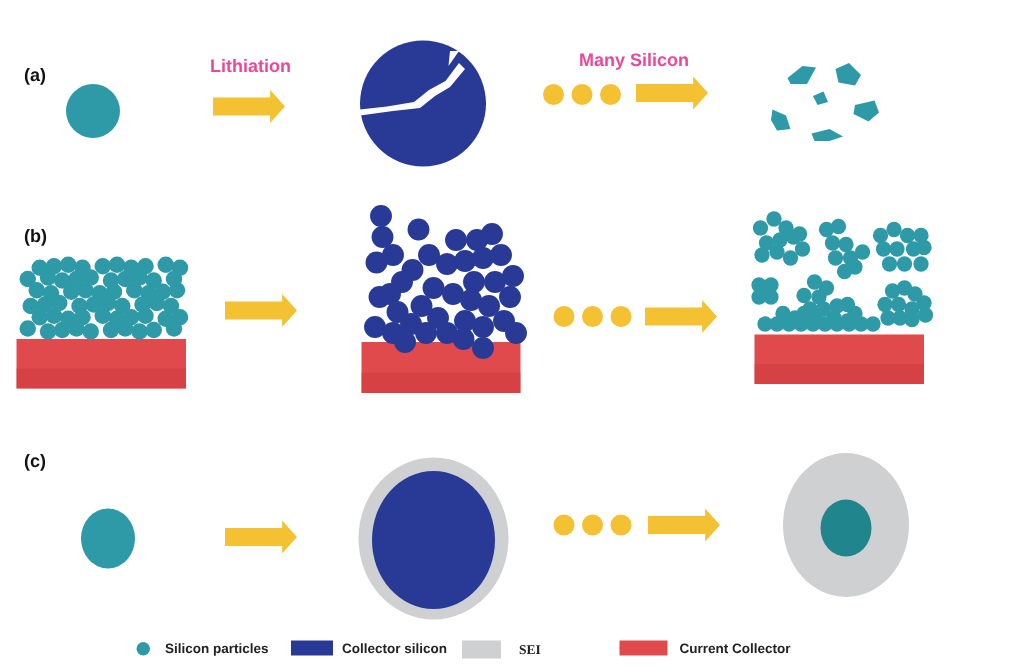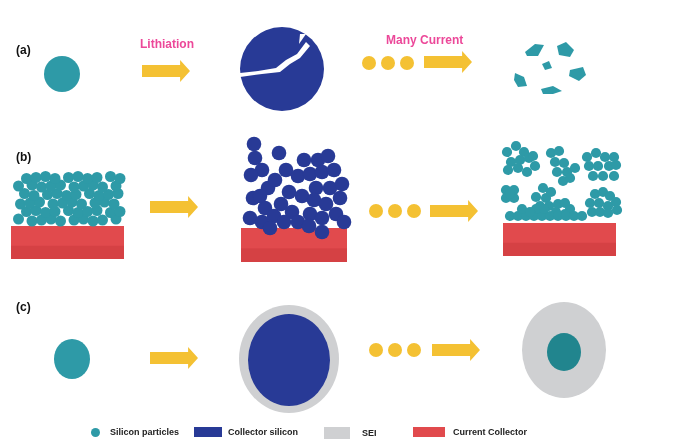--- a/index.html
+++ b/index.html
@@ -9,21 +9,21 @@
   svg { position:absolute; left:0; top:0; }
   .legend { position:absolute; top:427px; left:0; width:651px; height:18px; font-size:9px; font-weight:bold; color:#222; }
   .leg-item { position:absolute; top:0; display:flex; align-items:center; }
   .leg-text { margin-left:10px; }
 </style>
 </head>
 <body>
 
 <div class="lbl" style="left:16px;top:43px;">(a)</div>
 <div class="stage-label" style="left:140px;top:37px;">Lithiation</div>
-<div class="stage-label" style="left:386px;top:33px;">Many Current</div>
+<div class="stage-label" style="left:386px;top:33px;">Many Silicon</div>
 <div class="lbl" style="left:16px;top:150px;">(b)</div>
 <div class="lbl" style="left:16px;top:300px;">(c)</div>
 
 <svg id="diagram" width="677" height="448">
     <circle cx="62" cy="74" r="18" fill="#2e9aa7"></circle>
     <path d="M142,64.95 L180.1,64.95 L180.1,60 L190,71 L180.1,82 L180.1,77.05 L142,77.05 Z" fill="#f4c133"></path>
     <circle cx="282" cy="69" r="42" fill="#283a96"></circle>
     <path d="M240,77 L262,74 L280,72 L290,64 L300,58 L310,46 L306,42 L297,54 L286,60 L276,68 L258,71 L240,73 Z" fill="#ffffff"></path>
     <path d="M300,34 L306,34 L299,44 Z" fill="#ffffff"></path>
     <circle cx="369" cy="63" r="7" fill="#f4c133"></circle>
@@ -236,21 +236,21 @@
 
 <div class="legend">
   <div class="leg-item" style="left:91px;">
     <span style="width:9px;height:9px;border-radius:50%;background:#2e9aa7;display:inline-block;"></span>
     <span class="leg-text">Silicon particles</span>
   </div>
   <div class="leg-item" style="left:194px;">
     <span style="width:28px;height:10px;background:#283a96;display:inline-block;"></span>
     <span class="leg-text" style="margin-left:6px;">Collector silicon</span>
   </div>
-  <div class="leg-item" style="left:324px;">
+  <div class="leg-item" style="left:308px;font-family:Liberation Serif, serif;">
     <span style="width:26px;height:12px;background:#cfd0d2;display:inline-block;"></span>
     <span class="leg-text" style="margin-left:12px;">SEI</span>
   </div>
   <div class="leg-item" style="left:393px;padding-left:20px;">
     <span style="width:32px;height:10px;background:#e14a4d;display:inline-block;"></span>
     <span class="leg-text" style="margin-left:8px;">Current Collector</span>
   </div>
 </div>
 
 </body></html>

